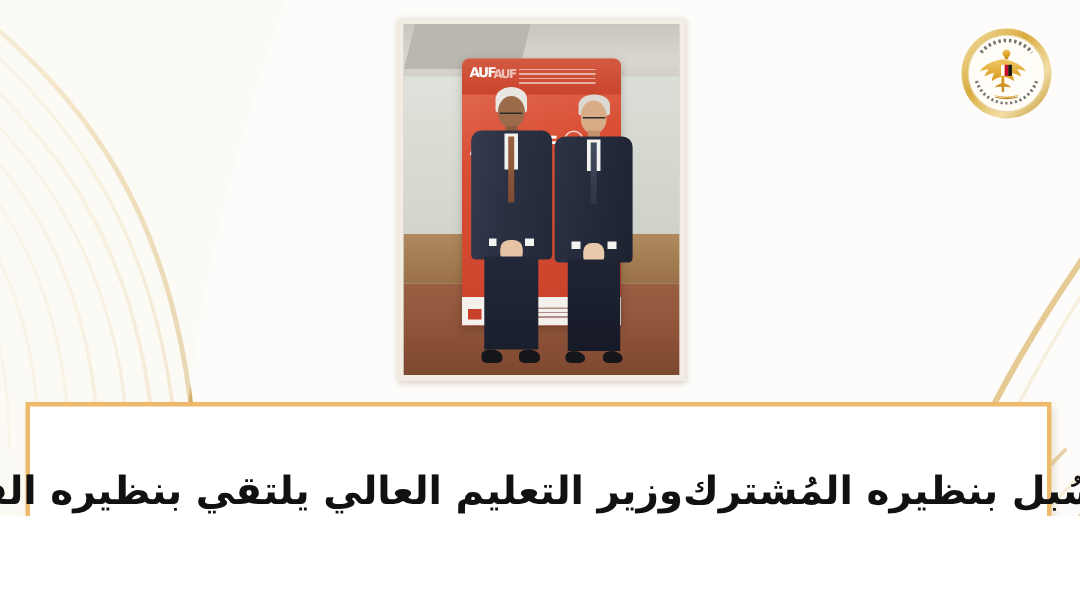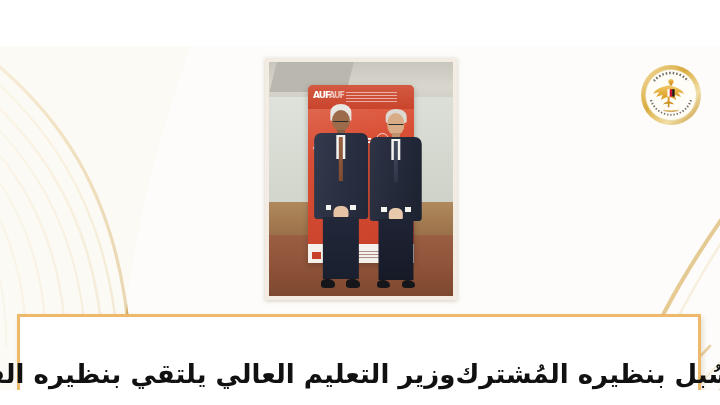--- a/index.html
+++ b/index.html
@@ -9,21 +9,20 @@
   }
   body {
     font-family: "Liberation Sans", sans-serif;
   }
   #slide {
     position: relative;
     width: 720px;
     height: 344px;
     overflow: hidden;
     background: #fdfcfa;
-    margin-top: 46px;
   }
 
   
   .decor-layer {
     position: absolute;
     inset: 0;
     pointer-events: none;
   }
   .decor-layer svg {
     display: block;

